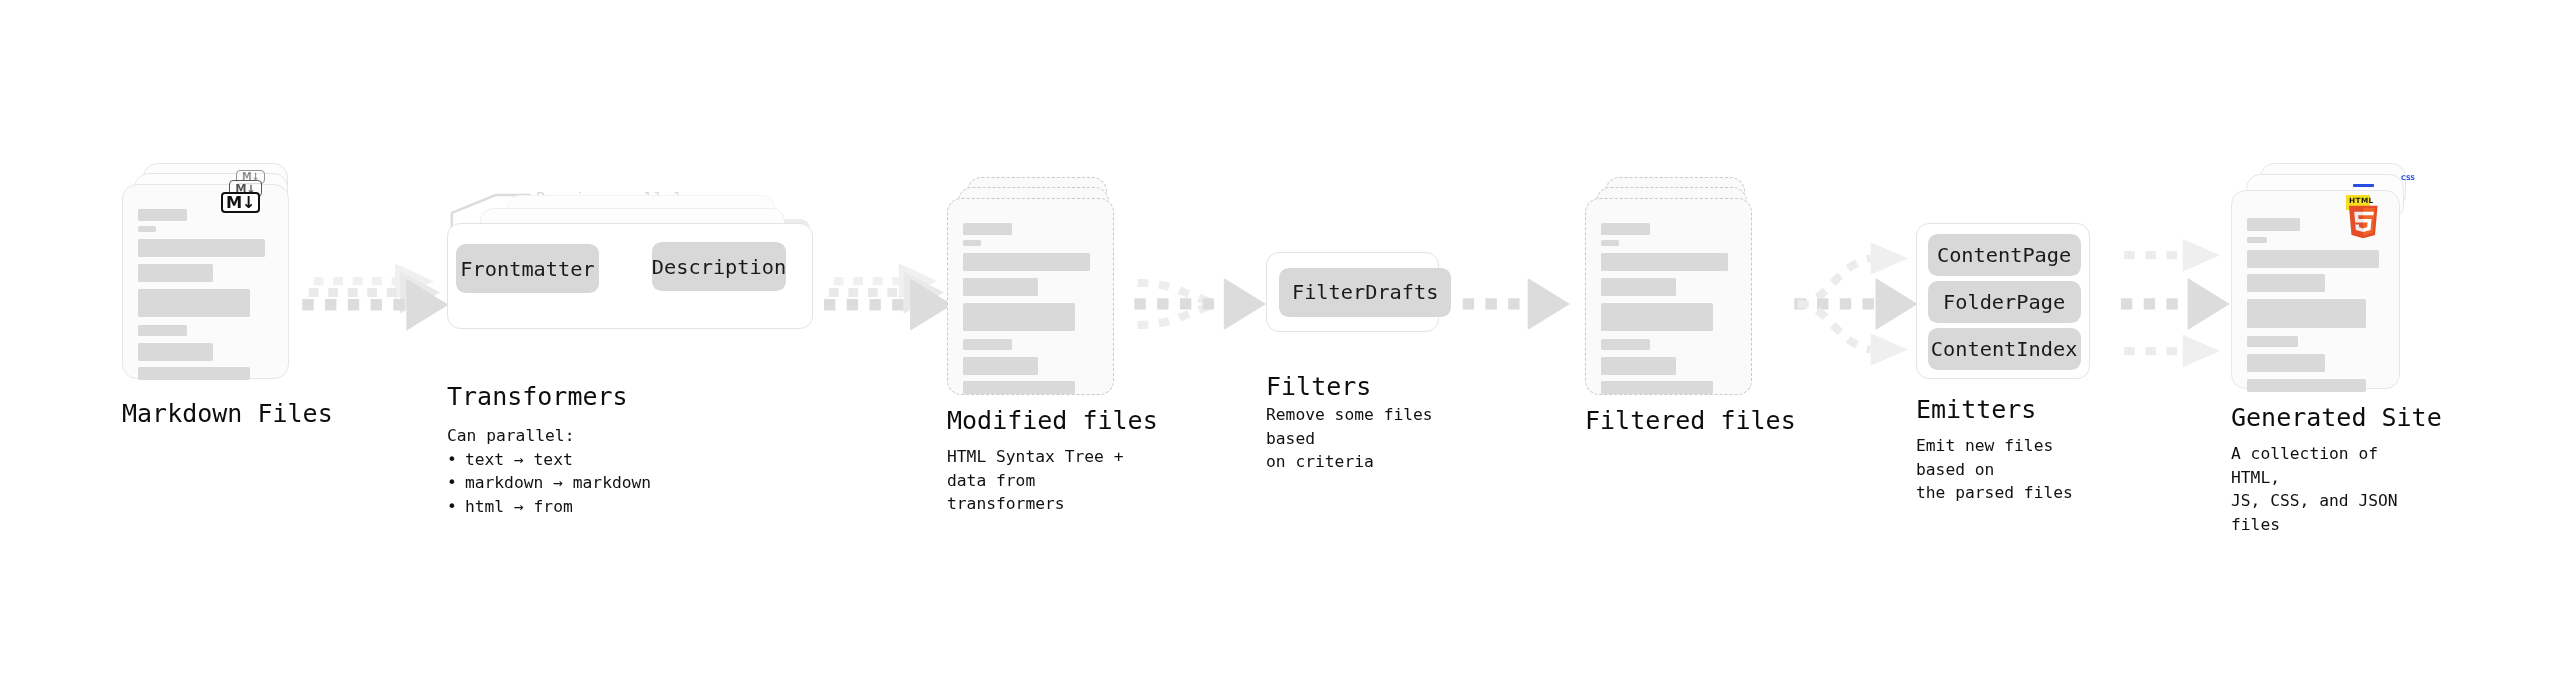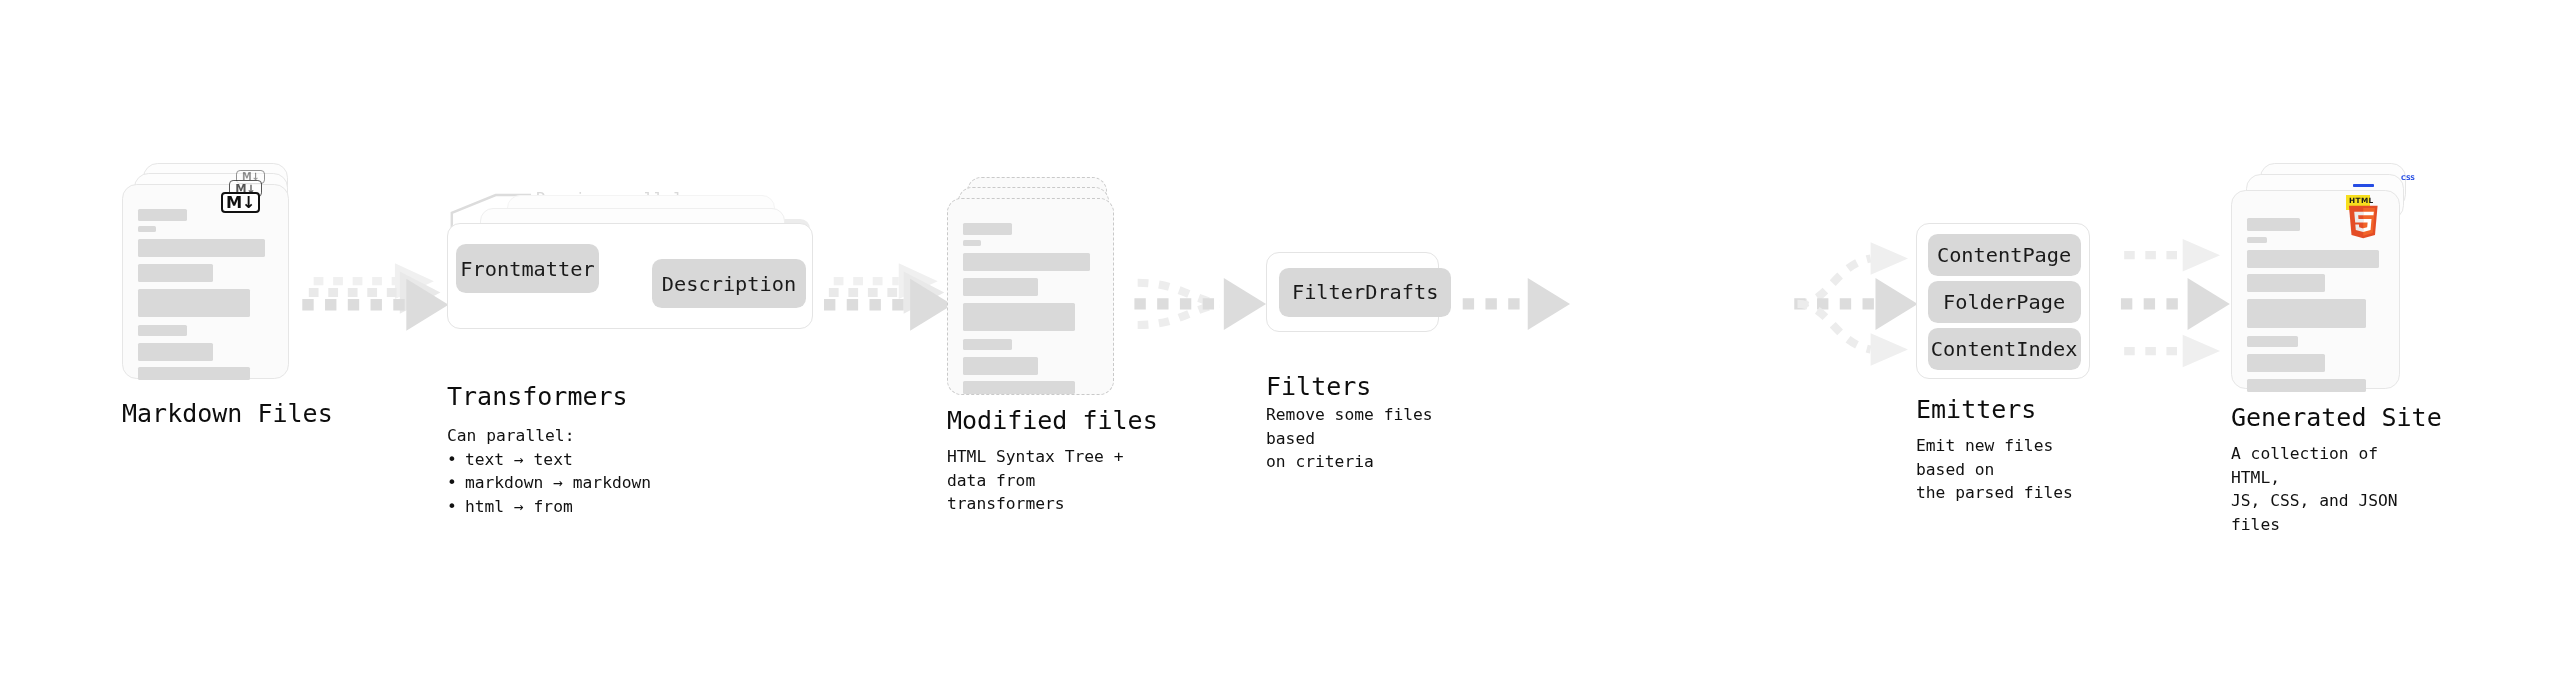--- a/index.html
+++ b/index.html
@@ -219,21 +219,21 @@
         <div class="chip ghost-b" style="left:28px; top:23px; width:130px; height:44px;"></div>
         <div class="chip ghost-b" style="left:172px; top:23px; width:130px; height:44px;"></div>
       </div>
       <div class="group-box ghost2" style="left:32.5px; top:13px; width:305px; height:104px;">
         <div class="chip ghost-a" style="left:28px; top:24.4px; width:138px; height:47px;"></div>
         <div class="chip ghost-a" style="left:180px; top:24.4px; width:138px; height:47px;"></div>
       </div>
       <div class="group-box" style="left:0px; top:28px; width:366px; height:106px;"></div>
 
       <div class="chip" style="left:9px; top:49px; width:143px; height:49px; z-index:6;">Frontmatter</div>
-      <div class="chip" style="left:205px; top:64px; width:154px; height:49px; z-index:6;">Description</div>
+      <div class="chip" style="left:205px; top:47px; width:134px; height:49px; z-index:6;">Description</div>
     </div>
 
     <div class="stage-title" style="left:0px; top:187px;">Transformers</div>
 
     <ul class="bullets" style="left:0px; top:229px;">
       <li class="hdr">Can parallel:</li>
       <li class="b">text → text</li>
       <li class="b">markdown → markdown</li>
       <li class="b">html → from</li>
     </ul>
@@ -265,20 +265,39 @@
     <div style="position:relative; width:179px; height:81px;">
       <div class="group-box" style="left:0px; top:0px; width:173px; height:80px;">
         <div class="chip" style="left:12.2px; top:14.6px; width:172px; height:49px;">FilterDrafts</div>
       </div>
     </div>
     <div class="stage-title" style="left:0px; top:120px;">Filters</div>
     <div class="stage-desc" style="left:0px; top:151px;">Remove some files based
 on criteria</div>
   </div>
 
+  <div class="stage" style="left:1585px; top:177px;">
+    <div class="card-stack" style="width:187px;height:236px;">
+      <div class="card dashed" style="left:20.3px; top:0px;  width:140px; height:41px;"></div>
+      <div class="card dashed" style="left:10.6px; top:9.8px; width:151px; height:41px;"></div>
+      <div class="card dashed" style="left:0px; top:21px;  width:167px; height:197px; z-index:5;">
+        <div class="skeleton">
+          <div class="sk-line" style="left:15.4px; top:23.6px; width:49px; height:12.2px;"></div>
+          <div class="sk-line" style="left:15.4px; top:41px; width:18px; height:5.7px;"></div>
+          <div class="sk-line" style="left:15.4px; top:54px; width:127px; height:18px;"></div>
+          <div class="sk-line" style="left:15.4px; top:79px; width:75px; height:18px;"></div>
+          <div class="sk-line" style="left:15.4px; top:104px; width:112px; height:28.4px;"></div>
+          <div class="sk-line" style="left:15.4px; top:140px; width:49px; height:11.4px;"></div>
+          <div class="sk-line" style="left:15.4px; top:158px; width:75px; height:18px;"></div>
+          <div class="sk-line" style="left:15.4px; top:182px; width:112px; height:13px;"></div>
+        </div>
+      </div>
+    </div>
+    <div class="stage-title" style="left:0px; top:229px;">Filtered files</div>
+  </div>
 
   <div class="stage" style="left:1916px; top:223px;">
     <div style="position:relative; width:195px; height:163px;">
       <div class="group-box" style="left:0px; top:0px; width:174px; height:156px;">
         <div class="chip" style="left:10.6px; top:9.8px; width:153px; height:42px;">ContentPage</div>
         <div class="chip" style="left:10.6px; top:57px; width:153px; height:42px;">FolderPage</div>
         <div class="chip" style="left:10.6px; top:104px; width:153px; height:42px;">ContentIndex</div>
       </div>
     </div>
     <div class="stage-title" style="left:0px; top:172px;">Emitters</div>

